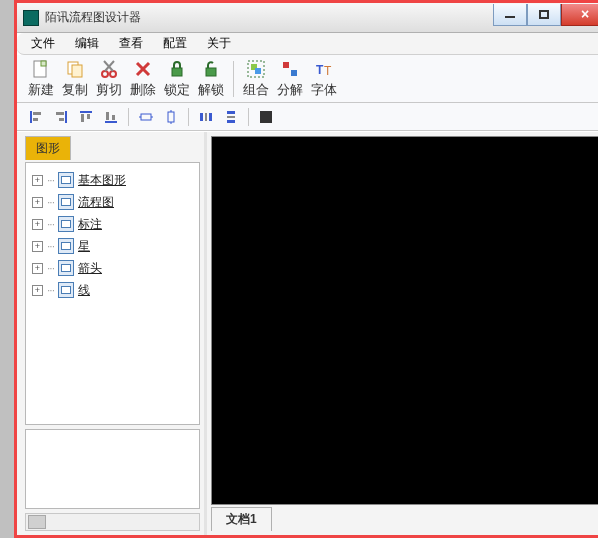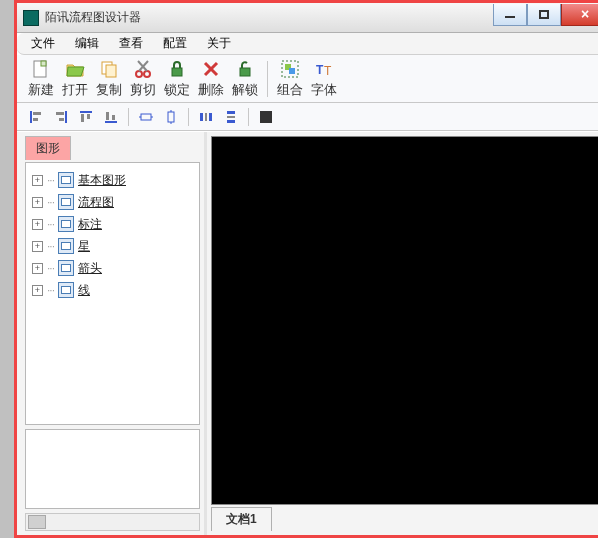--- a/index.html
+++ b/index.html
@@ -20,21 +20,21 @@
   .toolbar { height:48px; background:#f8f9fb; border-bottom:1px solid #c8c8c8; display:flex; align-items:center; padding:2px 8px; gap:2px;}
   .tool-btn { width:32px; height:42px; display:flex; flex-direction:column; align-items:center; justify-content:center; gap:2px; border:1px solid transparent; }
   .tool-icon { width:22px; height:22px; display:flex; align-items:center; justify-content:center; }
   .tool-label { font-size:13px; color:#333; white-space:nowrap; }
   .tool-sep { width:0; height:36px; border-left:1px solid #c8c8c8; margin:0 4px; }
   .toolbar2 { height:28px; background:#f8f9fb; border-bottom:1px solid #c8c8c8; display:flex; align-items:center; padding:0 8px; gap:3px;}
   .tb2-btn { width:22px; height:22px; display:flex; align-items:center; justify-content:center; border:1px solid transparent;}
   .tb2-sep { width:0; height:18px; border-left:1px solid #c8c8c8; margin:0 3px;}
   .body-area { flex:1; display:flex; border-top:1px solid #fff; min-height:0;}
   .side-panel { width:190px; display:flex; flex-direction:column; border-right:3px solid #e3e3e3; background:#f4f4f4; padding:4px 0 0 4px;}
-  .side-tab { display:inline-block; padding:3px 10px; background:#fca5a5; border:1px solid #b8b8b8; border-bottom:none; color:#333; margin-left:4px;}
+  .side-tab { display:inline-block; padding:3px 10px; background:#eab308; border:1px solid #b8b8b8; border-bottom:none; color:#333; margin-left:4px;}
   .tree-wrap { flex:1; margin:2px 4px 2px 4px; background:#fff; border:1px solid #b8b8b8; overflow:auto; padding:6px 4px; }
   .tree-item { display:flex; align-items:center; gap:4px; height:22px; padding-left:2px; }
   .expander { width:11px; height:11px; border:1px solid #888; display:flex; align-items:center; justify-content:center; font-size:9px; line-height:9px; color:#555; background:#fff;}
   .dots { color:#999; font-size:10px; letter-spacing:-1px; }
   .node-icon { width:16px; height:16px; border:1px solid #4a7db5; background:#dfeaf7; display:flex; align-items:center; justify-content:center;}
   .node-icon::after { content:""; width:8px; height:6px; border:1px solid #4a7db5; background:#fff; }
   .tree-label { color:#222;text-decoration:underline; }
   .preview-box { height:80px; margin:2px 4px 4px 4px; background:#fff; border:1px solid #b8b8b8;}
   .hscroll { height:18px; margin:0 4px 4px 4px; background:#f0f0f0; border:1px solid #c8c8c8; display:flex; align-items:center;}
   .hscroll .thumb { width:18px; height:14px; background:#d0d0d0; border:1px solid #a8a8a8; margin-left:2px;}
@@ -81,83 +81,83 @@
           <svg width="20" height="20">
             <rect x="3" y="2" width="12" height="16" fill="#fff" stroke="#888"></rect>
             <rect x="10" y="2" width="5" height="5" fill="#d8e8c8" stroke="#6a9a3a"></rect>
           </svg>
         </div>
       <div class="tool-label">新建</div>
     </div>
     <div class="tool-btn">
       <div class="tool-icon">
           <svg width="20" height="20">
-            <path d="M2 6h6l2 2h8v9H2z" fill="#f5d67a" stroke="#c9a43a"></path>
-            <path d="M3 8h16l-3 9H2z" fill="#8bc84a" stroke="#5a9a2a"></path>
-          </svg>
-        </div>
-      <div class="tool-label">打开</div>
-    </div>
-    <div class="tool-btn">
-      <div class="tool-icon">
-          <svg width="20" height="20">
             <rect x="3" y="3" width="10" height="12" fill="#fff" stroke="#d9a23a"></rect>
             <rect x="7" y="6" width="10" height="12" fill="#fff2d0" stroke="#d9a23a"></rect>
           </svg>
         </div>
       <div class="tool-label">复制</div>
     </div>
     <div class="tool-btn">
       <div class="tool-icon">
           <svg width="20" height="20">
             <circle cx="6" cy="15" r="3" fill="none" stroke="#d03a3a" stroke-width="2"></circle>
             <circle cx="14" cy="15" r="3" fill="none" stroke="#d03a3a" stroke-width="2"></circle>
             <line x1="6" y1="12" x2="15" y2="2" stroke="#888" stroke-width="2"></line>
             <line x1="14" y1="12" x2="5" y2="2" stroke="#888" stroke-width="2"></line>
           </svg>
         </div>
       <div class="tool-label">剪切</div>
     </div>
     <div class="tool-btn">
       <div class="tool-icon">
           <svg width="20" height="20">
+            <line x1="4" y1="4" x2="16" y2="16" stroke="#d03a3a" stroke-width="3"></line>
+            <line x1="16" y1="4" x2="4" y2="16" stroke="#d03a3a" stroke-width="3"></line>
+          </svg>
+        </div>
+      <div class="tool-label">删除</div>
+    </div>
+    <div class="tool-btn">
+      <div class="tool-icon">
+          <svg width="20" height="20">
             <rect x="5" y="9" width="10" height="8" fill="#4a9a4a" stroke="#2a6a2a"></rect>
             <path d="M7 9V6a3 3 0 016 0v3" fill="none" stroke="#2a6a2a" stroke-width="2"></path>
           </svg>
         </div>
       <div class="tool-label">锁定</div>
-    </div>
-    <div class="tool-btn">
-      <div class="tool-icon">
-          <svg width="20" height="20">
-            <line x1="4" y1="4" x2="16" y2="16" stroke="#d03a3a" stroke-width="3"></line>
-            <line x1="16" y1="4" x2="4" y2="16" stroke="#d03a3a" stroke-width="3"></line>
-          </svg>
-        </div>
-      <div class="tool-label">删除</div>
     </div>
     <div class="tool-btn">
       <div class="tool-icon">
           <svg width="20" height="20">
             <rect x="5" y="9" width="10" height="8" fill="#4a9a4a" stroke="#2a6a2a"></rect>
             <path d="M7 9V6a3 3 0 015-2" fill="none" stroke="#2a6a2a" stroke-width="2"></path>
           </svg>
         </div>
       <div class="tool-label">解锁</div>
     </div>
     <div class="tool-sep"></div>
     <div class="tool-btn">
       <div class="tool-icon">
           <svg width="20" height="20">
             <rect x="2" y="2" width="16" height="16" fill="none" stroke="#3a7a3a" stroke-dasharray="2"></rect>
             <rect x="5" y="5" width="6" height="6" fill="#8bc84a"></rect>
             <rect x="9" y="9" width="6" height="6" fill="#4a9ae8"></rect>
           </svg>
         </div>
       <div class="tool-label">组合</div>
+    </div>
+    <div class="tool-btn">
+      <div class="tool-icon">
+          <svg width="20" height="20">
+            <rect x="3" y="3" width="6" height="6" fill="#d03a3a"></rect>
+            <rect x="11" y="11" width="6" height="6" fill="#3a7ad0"></rect>
+          </svg>
+        </div>
+      <div class="tool-label">分解</div>
     </div>
     <div class="tool-btn">
       <div class="tool-icon">
           <svg width="20" height="20">
             <text x="2" y="15" font-size="13" font-family="serif" fill="#3a5ad0" font-weight="bold">T</text>
             <text x="10" y="16" font-size="10" font-family="serif" fill="#d07a3a">T</text>
           </svg>
         </div>
       <div class="tool-label">字体</div>
     </div>

